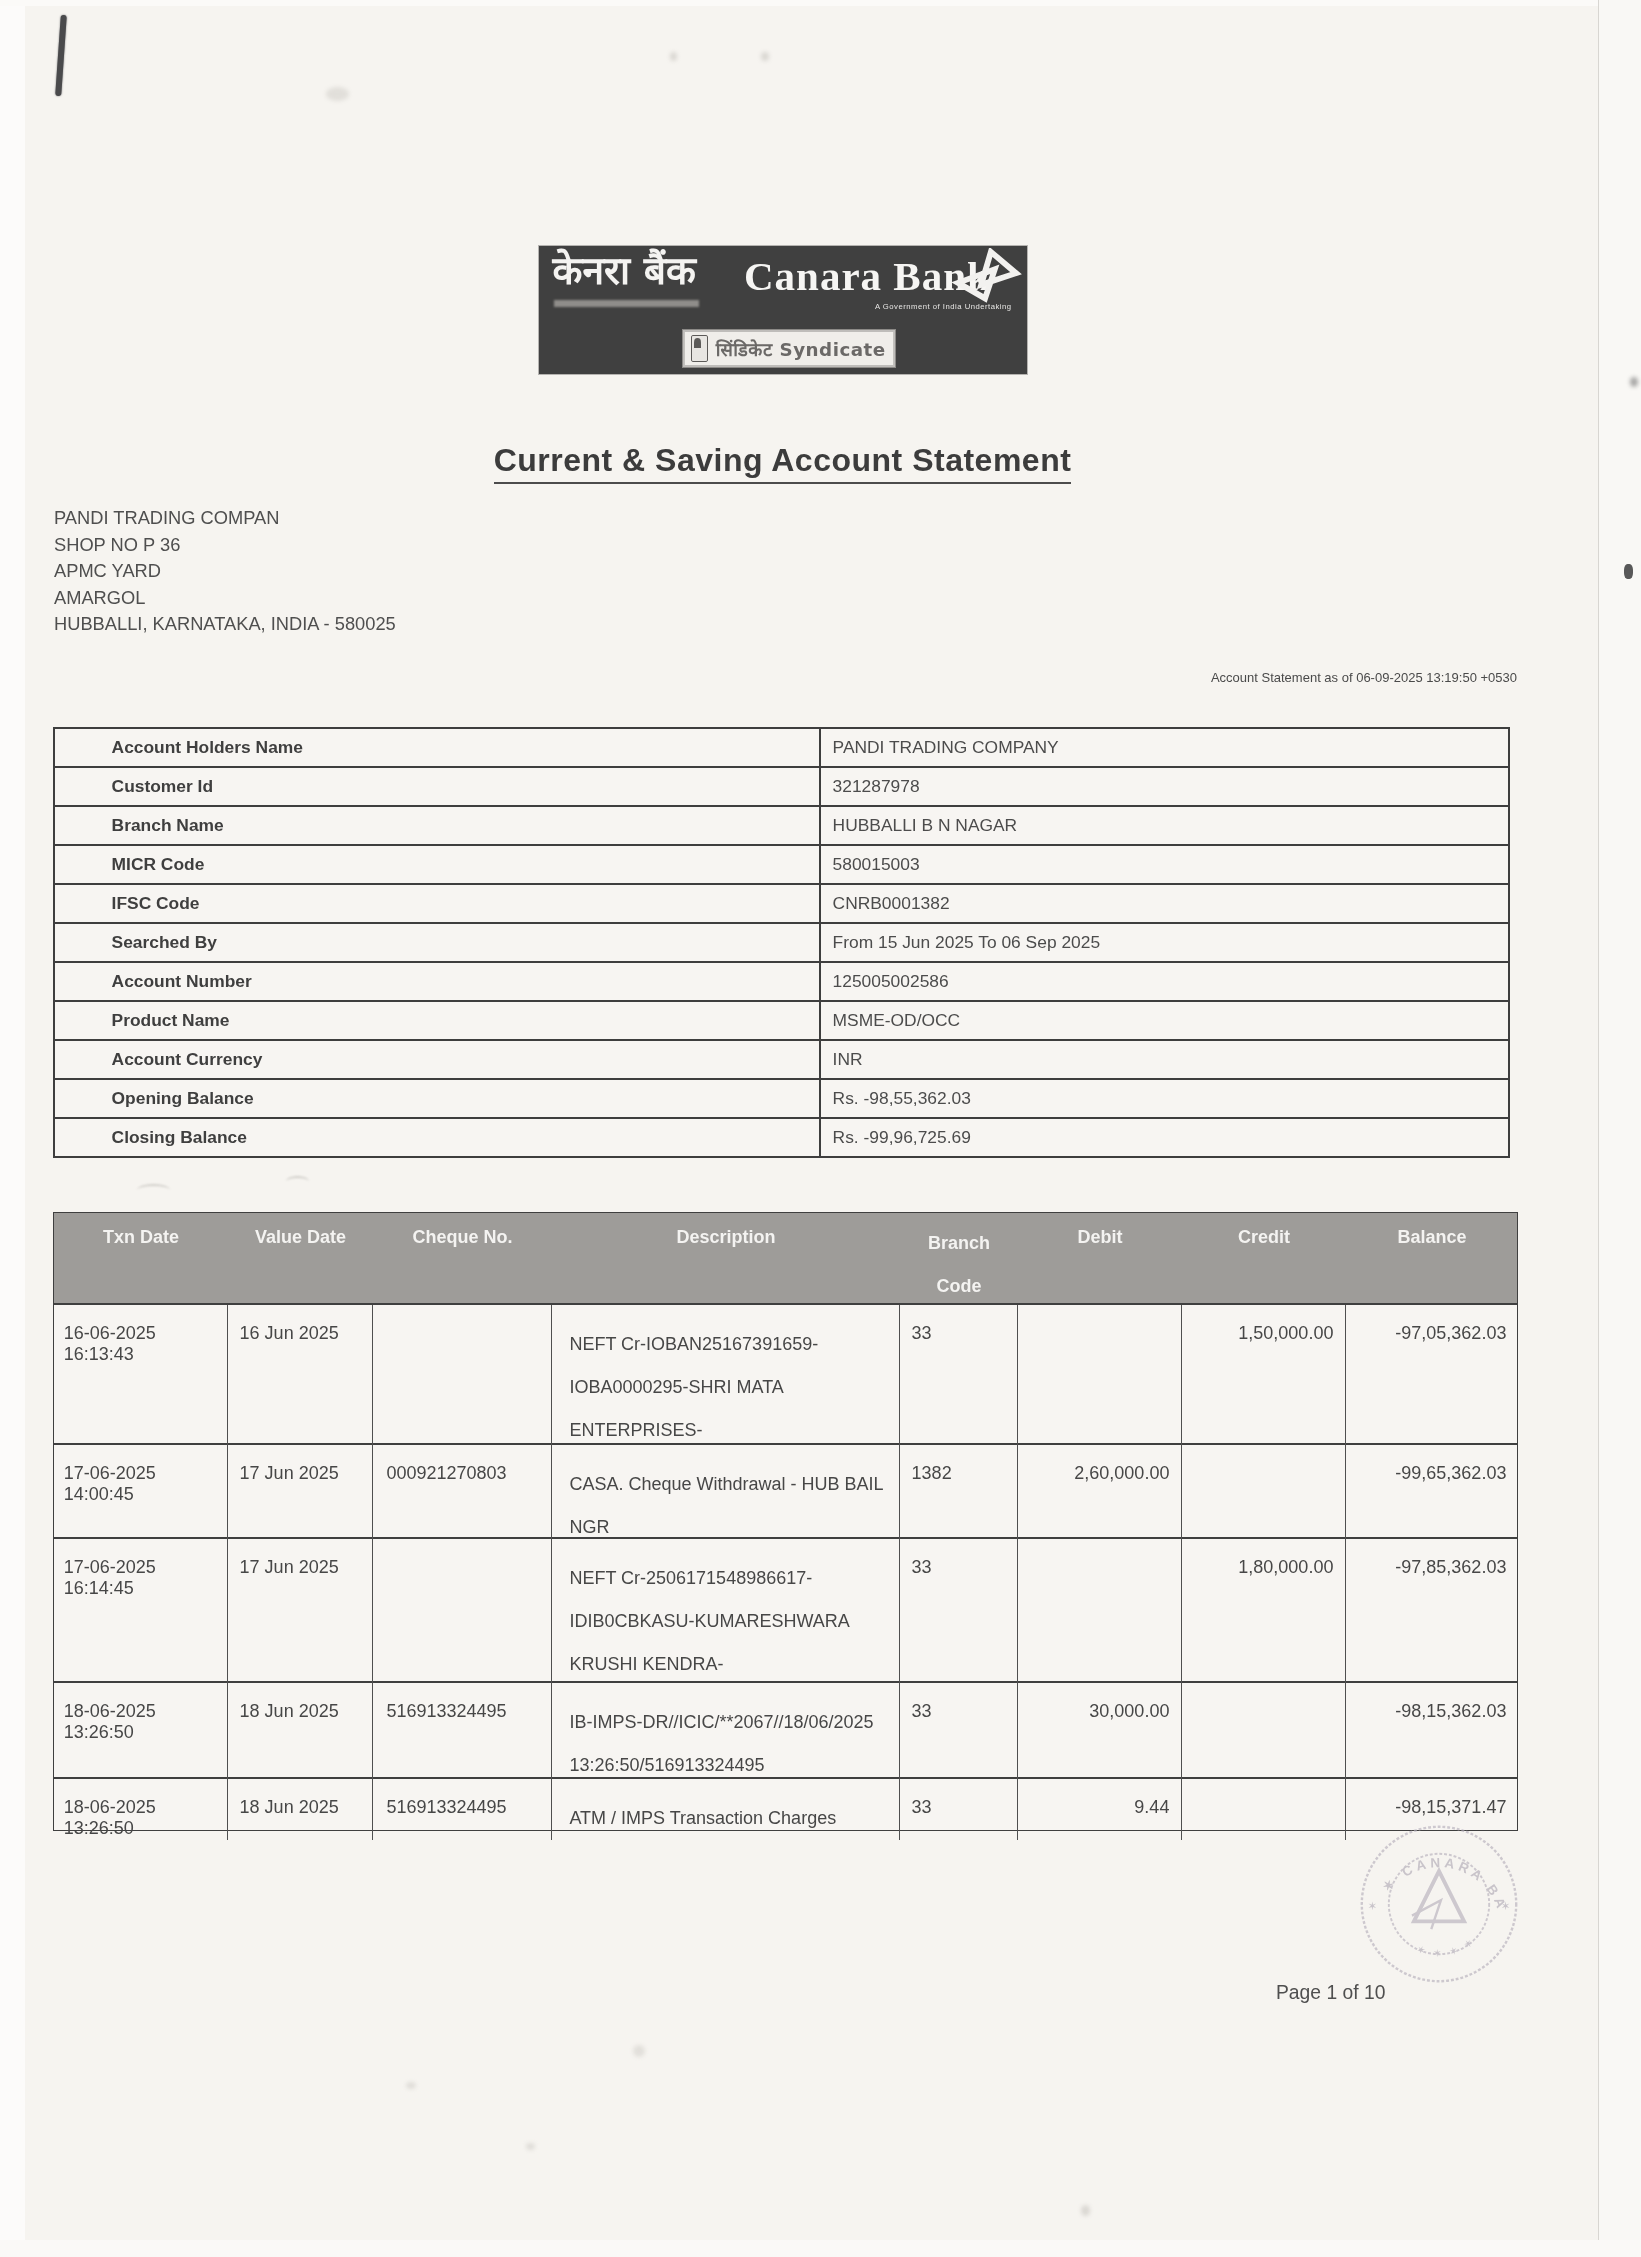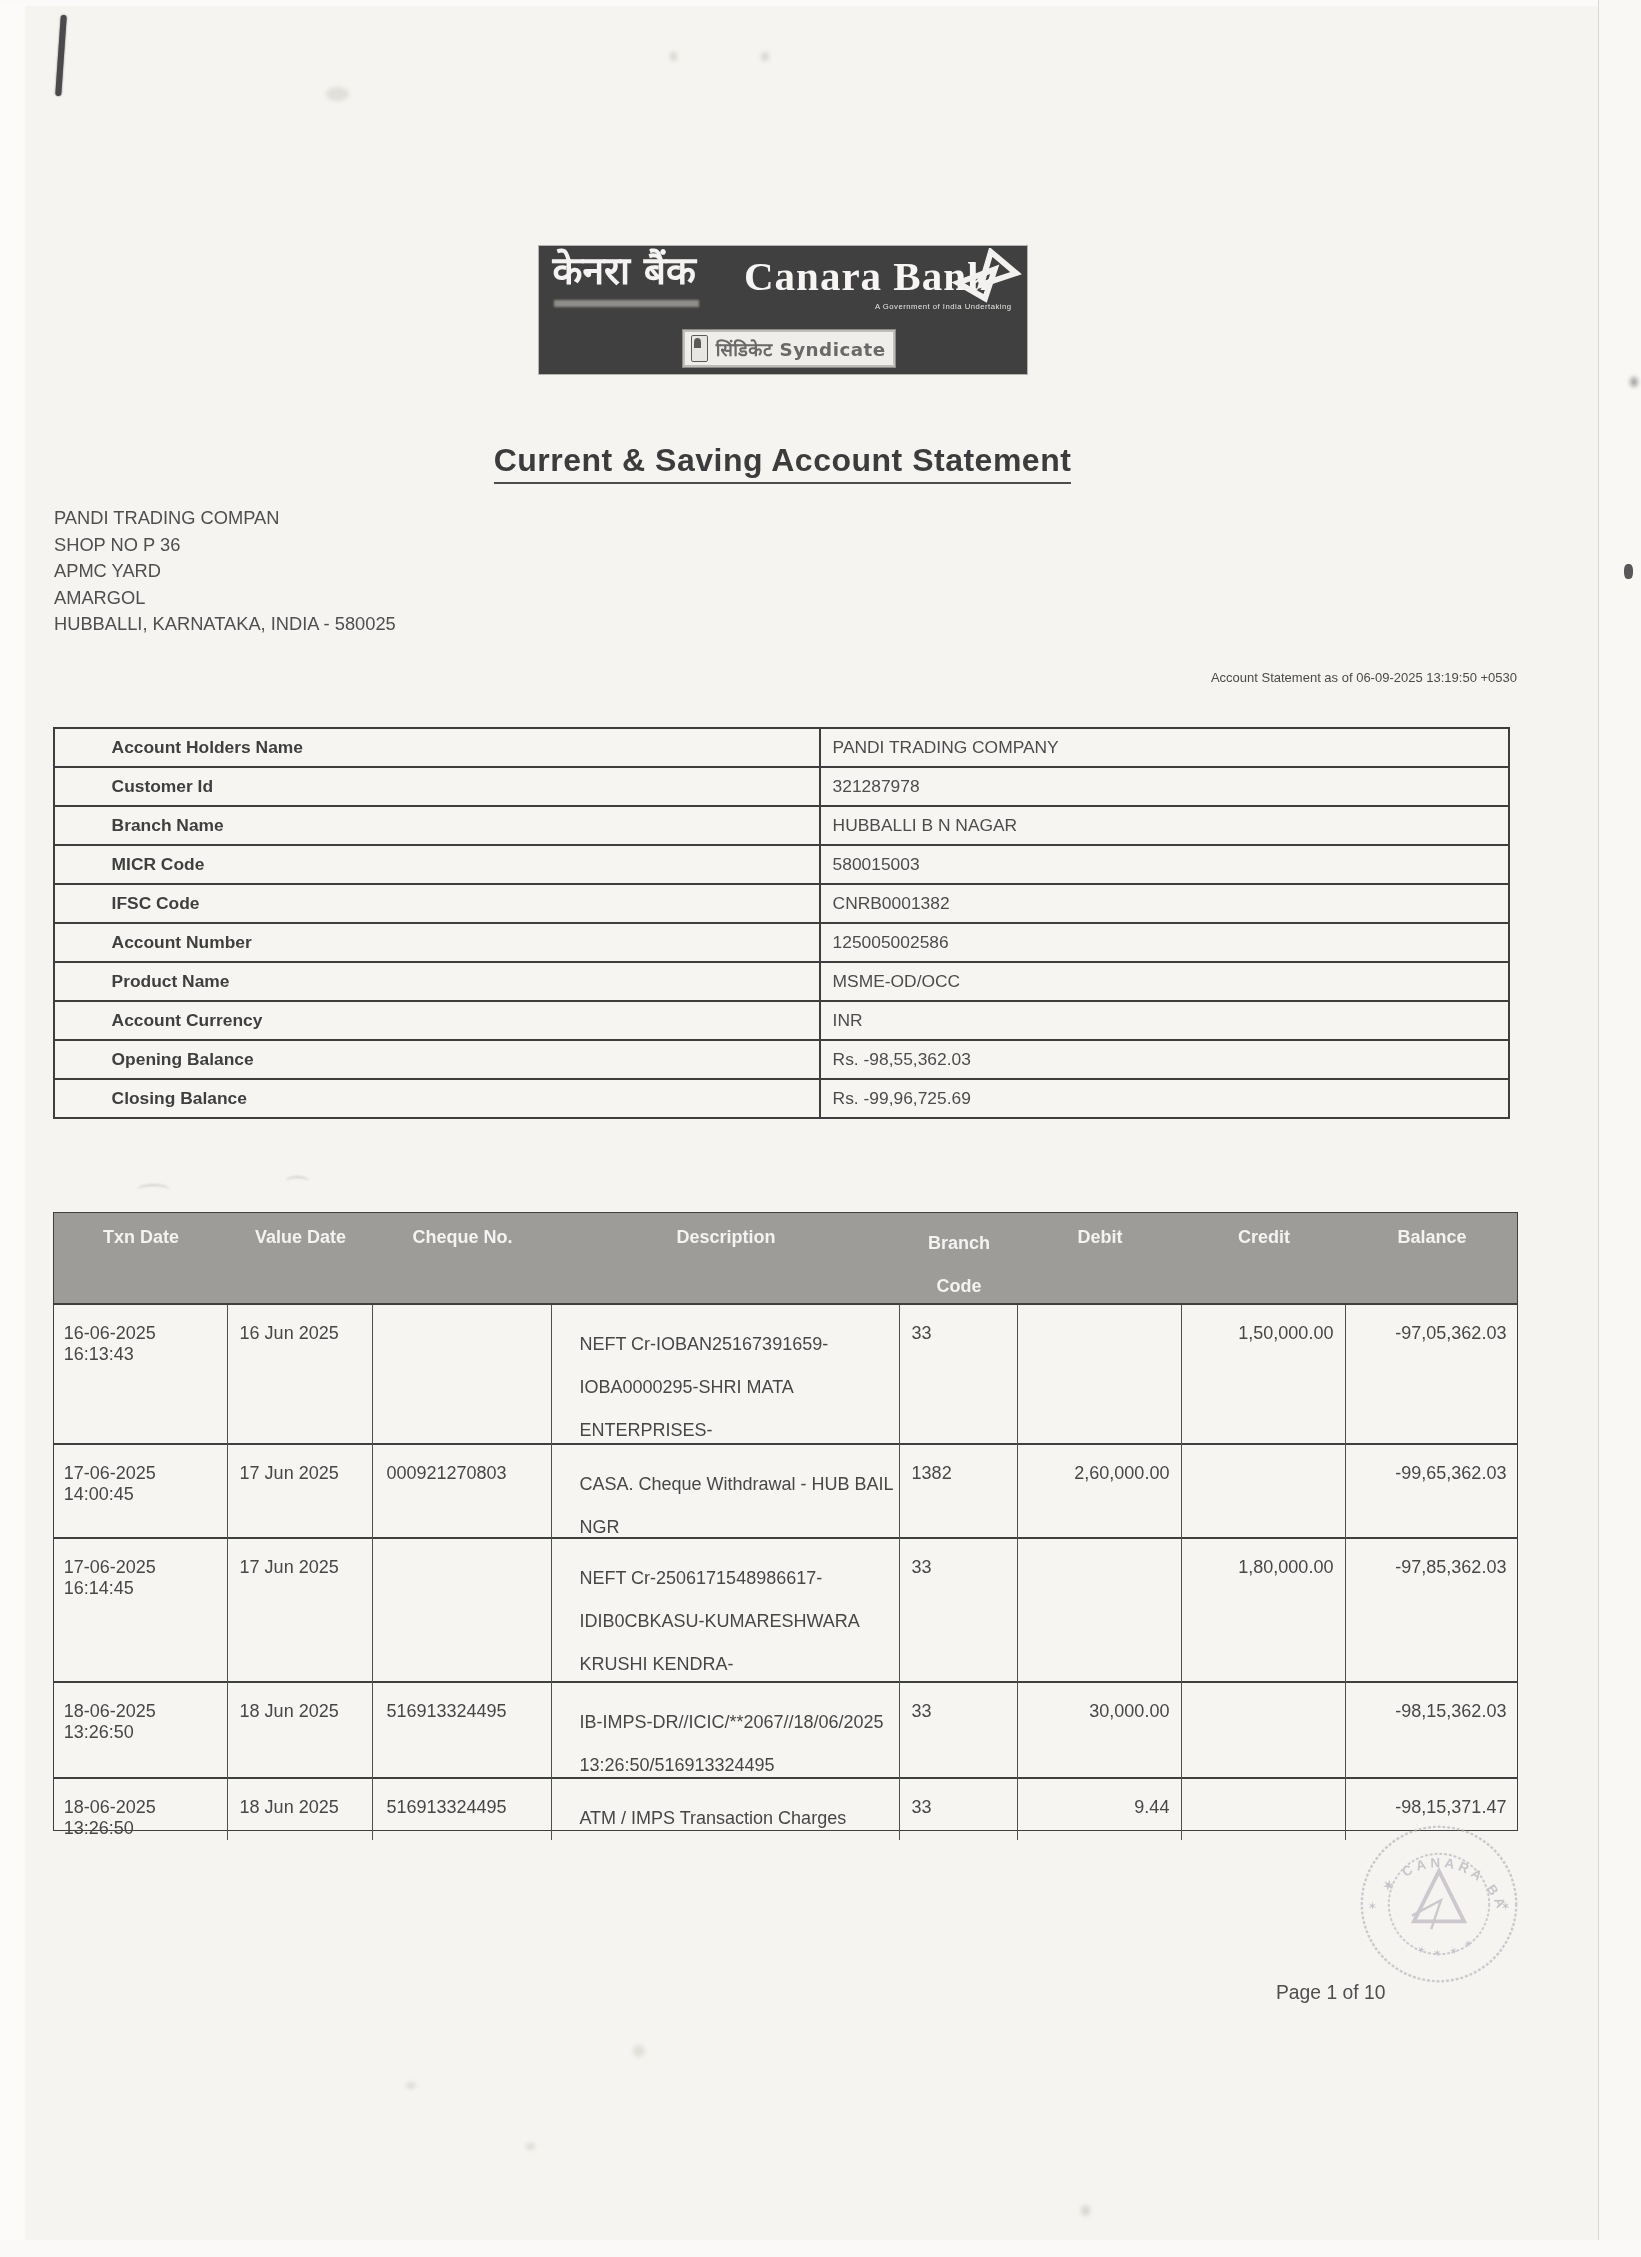--- a/index.html
+++ b/index.html
@@ -64,21 +64,21 @@
   .txn-header .hc.two-line{flex-direction:column;align-items:center;gap:22px;padding-top:13.5px;}
   .trow{display:grid;grid-template-columns:174px 145px 179px 348px 118px 164px 164px 172px;
     border-bottom:2.9px solid #3f3f3f;}
   .trow:last-child{border-bottom:none;}
   .trow>div{border-right:1.9px solid #4f4f4f;padding-top:18.3px;font-size:18px;color:#474747;}
   .trow>div:last-child{border-right:none;}
   .c-txn{padding-left:9.7px;}
   .c-val{padding-left:11.6px;}
   .c-chq{padding-left:13.5px;}
   .c-desc{padding-left:17.4px;line-height:43px;}
-  .c-desc div{line-height:43px;margin-left:10px;}
+  .c-desc div{line-height:43px;}
   .c-branch{padding-left:11.6px;}
   .c-debit,.c-credit,.c-balance{text-align:right;padding-right:11.6px;}
 
   
   .stamp{position:absolute;left:1356px;top:1821px;opacity:.62;}
   .page-num{position:absolute;left:1276px;top:1982px;font-size:19.3px;color:#4f4f4f;}
 
   .scribble{position:absolute;border-top:2.9px solid #8d8a84;border-radius:50%;opacity:.35;filter:blur(1px);}
 </style>
 </head>
@@ -148,20 +148,24 @@
       <div class="acct-label">Branch Name</div>
       <div class="acct-value">HUBBALLI B N NAGAR</div>
     </div>
     <div class="acct-row">
       <div class="acct-label">MICR Code</div>
       <div class="acct-value">580015003</div>
     </div>
     <div class="acct-row">
       <div class="acct-label">IFSC Code</div>
       <div class="acct-value">CNRB0001382</div>
+    </div>
+    <div class="acct-row">
+      <div class="acct-label">Searched By</div>
+      <div class="acct-value">From 15 Jun 2025 To 06 Sep 2025</div>
     </div>
     <div class="acct-row">
       <div class="acct-label">Account Number</div>
       <div class="acct-value">125005002586</div>
     </div>
     <div class="acct-row">
       <div class="acct-label">Product Name</div>
       <div class="acct-value">MSME-OD/OCC</div>
     </div>
     <div class="acct-row">

